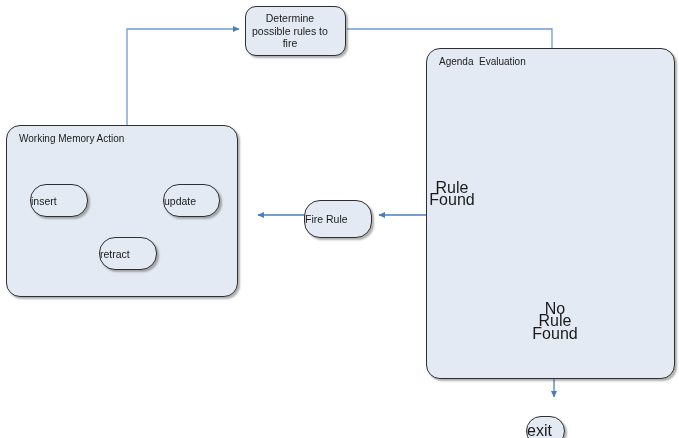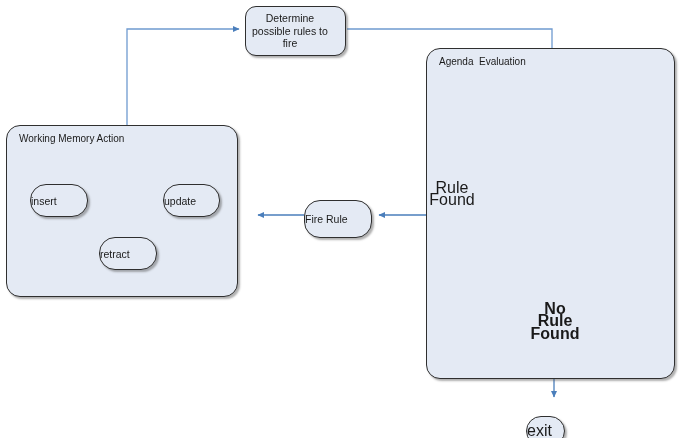--- a/index.html
+++ b/index.html
@@ -113,21 +113,21 @@
   }
   .edge-label {
     position: absolute;
     font-size: 16px;
     line-height: 12.4px;
     color: #1a1a1a;
     text-align: center;
     white-space: pre-line;
   }
   #label-rule-found { left: 428px; top: 182px; width: 48px; }
-  #label-no-rule-found { left: 527px; top: 303px; width: 56px; font-weight: bold; }
+  #label-no-rule-found { left: 527px; top: 303px; width: 56px; }
 </style>
 </head>
 <body>
 
 <div id="canvas">
 
   <svg id="edges" viewBox="0 0 679 438" width="679" height="438">
     <defs>
       <marker id="arrowblue" markerWidth="7" markerHeight="7" refX="6" refY="3.2" orient="auto" markerUnits="userSpaceOnUse">
         <path d="M0,0.2 L6.6,3.2 L0,6.2 z" fill="#4a7ebb"></path>

